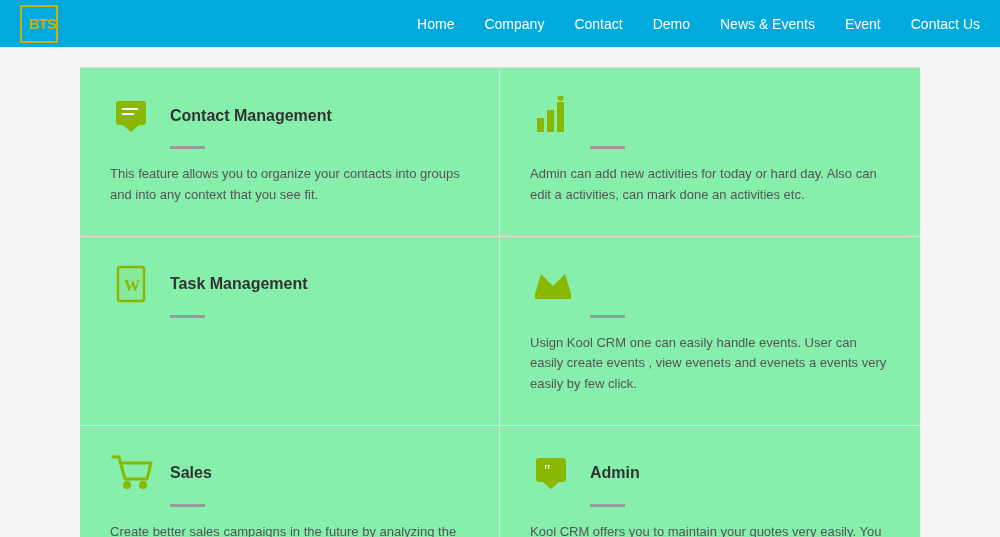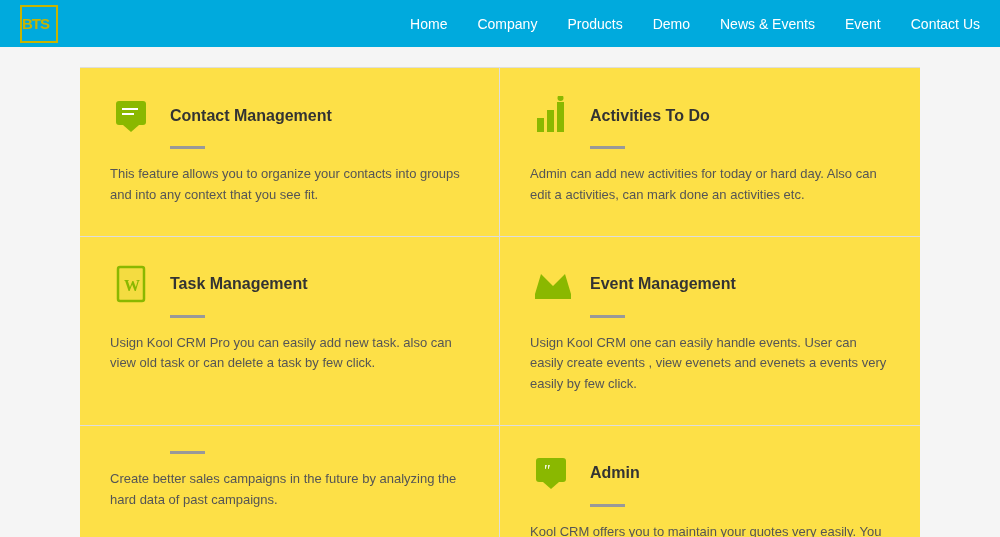--- a/index.html
+++ b/index.html
@@ -17,21 +17,21 @@
       display: flex;
       align-items: center;
       margin-right: auto;
     }
     .logo-box {
       width: 38px;
       height: 38px;
       border: 2px solid #c8b400;
       display: flex;
       align-items: center;
-      justify-content: flex-start;
+      justify-content: flex-end;
       color: #c8b400;
       font-size: 15px;
       font-weight: bold;
       letter-spacing: -1px;
     }
     nav {
       display: flex;
       gap: 30px;
       align-items: center;
     }
@@ -50,21 +50,21 @@
     }
 
     
     .features-grid {
       display: grid;
       grid-template-columns: 1fr 1fr;
       gap: 0;
     }
 
     .feature-card {
-      background: #fde047;
+      background: #86efac;
       padding: 25px 30px 30px 30px;
       border-top: 1px solid #ddd;
       border-right: 1px solid #ddd;
     }
     .feature-card:nth-child(even) {
       border-right: none;
     }
     .feature-card:nth-child(1),
     .feature-card:nth-child(2) {
       border-top: 1px solid #ddd;
@@ -117,21 +117,21 @@
 
 <header>
   <div class="logo">
     <div class="logo-box">
       <span>BTS</span>
     </div>
   </div>
   <nav>
     <a>Home</a>
     <a>Company</a>
-    <a>Products</a>
+    <a>Contact</a>
     <a>Demo</a>
     <a>News &amp; Events</a>
     <a>Event</a>
     <a>Contact Us</a>
   </nav>
 </header>
 
 <div class="main-content">
   <div class="features-grid">
 
@@ -155,57 +155,65 @@
       <div class="card-header">
         <div class="card-icon">
           <svg width="40" height="40" viewBox="0 0 40 40" xmlns="http://www.w3.org/2000/svg">
             <rect x="4" y="22" width="7" height="14"></rect>
             <rect x="14" y="14" width="7" height="22"></rect>
             <rect x="24" y="6" width="7" height="30"></rect>
 
             <circle cx="27.5" cy="2" r="3"></circle>
           </svg>
         </div>
-        <span class="card-title">Activities To Do</span>
       </div>
       <div class="card-divider"></div>
       <p class="card-desc">Admin can add new activities for today or hard day. Also can edit a activities, can mark done an activities etc.</p>
     </div>
 
     <div class="feature-card">
       <div class="card-header">
         <div class="card-icon">
           <svg width="40" height="40" viewBox="0 0 40 40" xmlns="http://www.w3.org/2000/svg">
             <rect x="5" y="3" width="26" height="34" rx="2" ry="2" fill="none" stroke="#8ab800" stroke-width="2.5"></rect>
             <text x="11" y="27" font-size="16" font-weight="bold" fill="#8ab800" font-family="serif">W</text>
             <rect x="5" y="3" width="26" height="34" rx="2" ry="2" fill="#8ab800" opacity="0.08"></rect>
           </svg>
         </div>
         <span class="card-title">Task Management</span>
       </div>
       <div class="card-divider"></div>
-      <p class="card-desc">Usign Kool CRM Pro you can easily add new task. also can view old task or can delete a task by few click.</p>
     </div>
 
     <div class="feature-card">
       <div class="card-header">
         <div class="card-icon">
           <svg width="44" height="40" viewBox="0 0 44 40" xmlns="http://www.w3.org/2000/svg">
 
             <polygon points="4,30 10,10 22,22 34,10 40,30"></polygon>
             <rect x="4" y="30" width="36" height="5"></rect>
           </svg>
         </div>
-        <span class="card-title">Event Management</span>
       </div>
       <div class="card-divider"></div>
       <p class="card-desc">Usign Kool CRM one can easily handle events. User can easily create events , view evenets and evenets a events very easily by few click.</p>
     </div>
 
     <div class="feature-card">
+      <div class="card-header">
+        <div class="card-icon">
+          <svg width="44" height="44" viewBox="0 0 44 44" xmlns="http://www.w3.org/2000/svg">
+
+            <path d="M2,6 L8,6 L14,28 L36,28 L40,12 L10,12" fill="none" stroke="#8ab800" stroke-width="3" stroke-linecap="round" stroke-linejoin="round"></path>
+            <circle cx="16" cy="34" r="4"></circle>
+            <circle cx="32" cy="34" r="4"></circle>
+          </svg>
+        </div>
+        <span class="card-title">Sales</span>
+      </div>
       <div class="card-divider"></div>
       <p class="card-desc">Create better sales campaigns in the future by analyzing the hard data of past campaigns.</p>
     </div>
 
     <div class="feature-card">
       <div class="card-header">
         <div class="card-icon">
           <svg width="40" height="40" viewBox="0 0 40 40" xmlns="http://www.w3.org/2000/svg">
             <rect x="3" y="5" width="30" height="24" rx="3" ry="3"></rect>
             <polygon points="10,29 18,36 26,29"></polygon>

